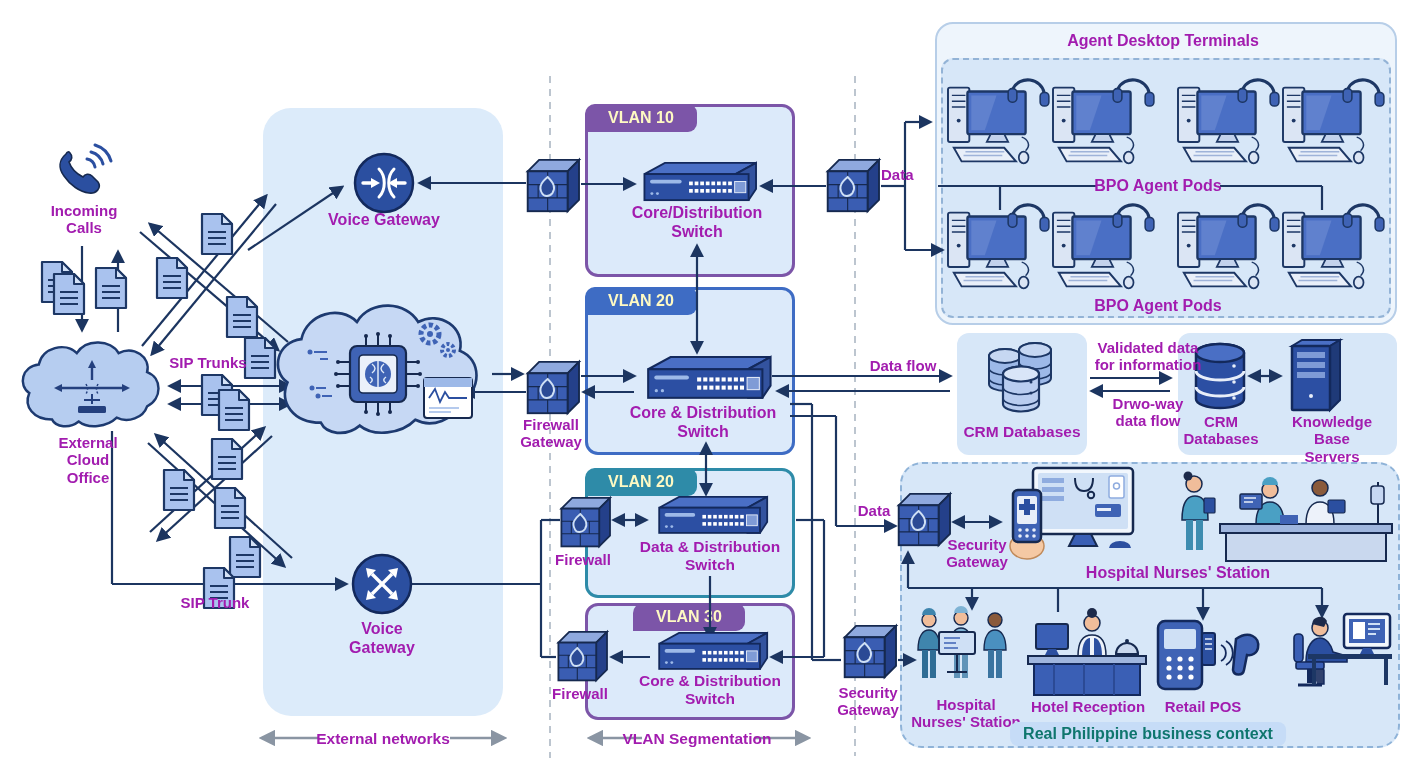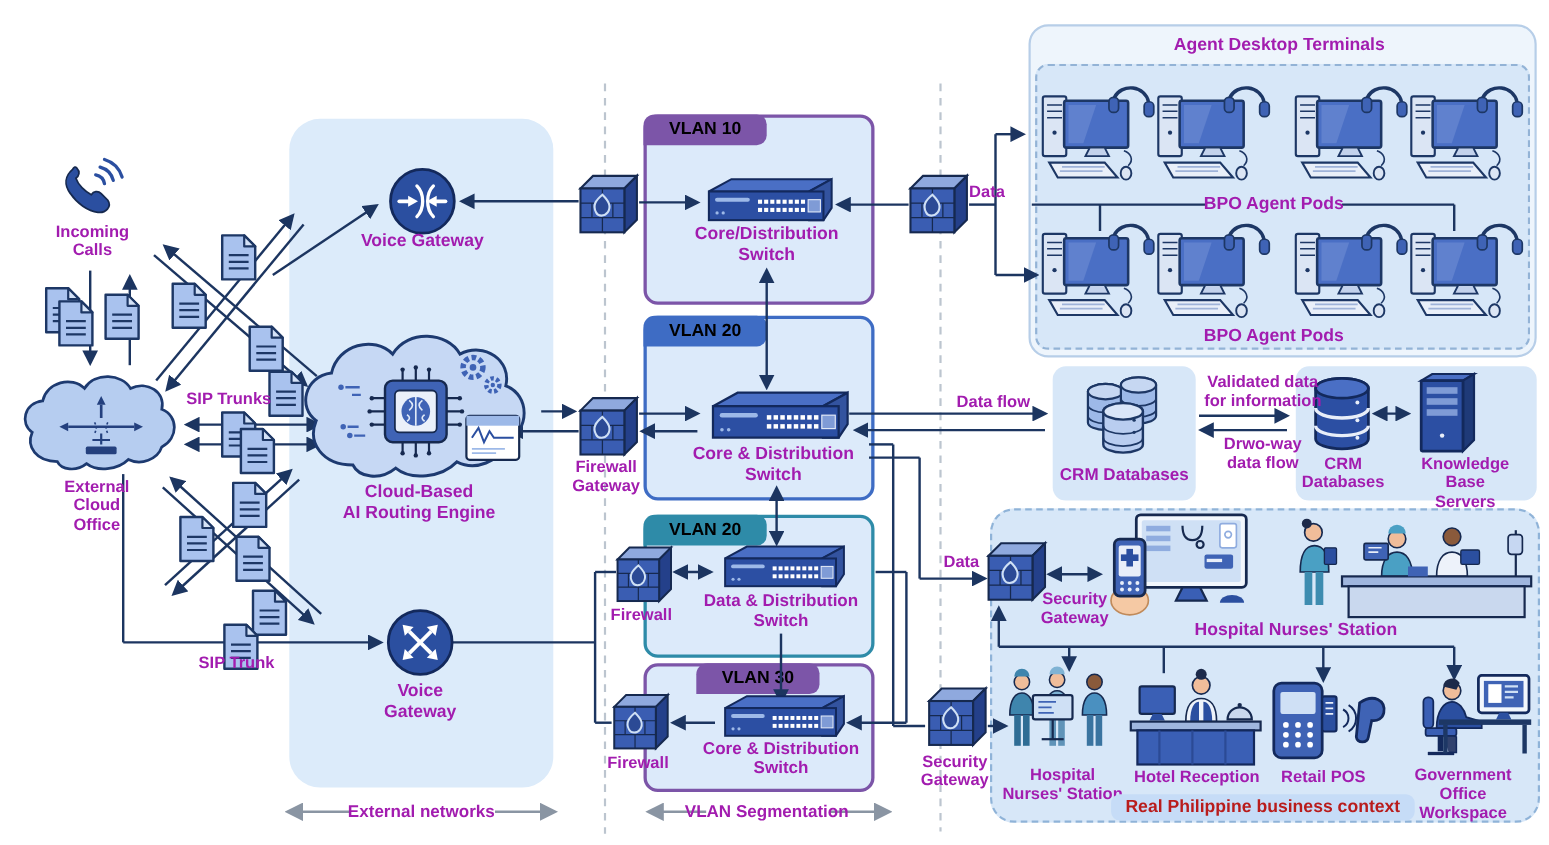--- a/index.html
+++ b/index.html
@@ -6,33 +6,33 @@
   .canvas{position:relative;width:1408px;height:768px;background:#fff;overflow:hidden;}
   .banner{position:absolute;left:0;top:3px;width:500px;height:49px;
     background:linear-gradient(100deg,#142e6b 0%,#27499b 45%,#3b66c4 100%);
     clip-path:polygon(0 0,100% 0,calc(100% - 30px) 100%,0 100%);z-index:1;}
   .banner-inner{position:absolute;left:36px;top:0;height:49px;line-height:49px;
     color:#fff;font-size:24px;font-weight:bold;letter-spacing:.2px;}
   .panel{position:absolute;z-index:1;}
   .mid-panel{left:263px;top:108px;width:240px;height:608px;background:#dcebfa;border-radius:28px;}
   .vbox{position:absolute;z-index:1;background:#dceafa;border:3px solid #888;border-radius:13px;box-sizing:border-box;}
   .vtab{position:absolute;left:-3px;top:-3px;width:112px;height:28px;border-radius:10px 9px 9px 0;
-    color:#000000;font-weight:bold;font-size:16px;text-align:center;line-height:28px;}
+    color:#fef9c3;font-weight:bold;font-size:16px;text-align:center;line-height:28px;}
   .agent-outer{left:935px;top:22px;width:462px;height:303px;background:#eef5fc;border:2px solid #b7cee8;border-radius:18px;box-sizing:border-box;}
   .agent-inner{left:941px;top:58px;width:450px;height:260px;background:#d7e7f8;border:2px dashed #93b3d6;border-radius:12px;box-sizing:border-box;}
   .crm-box{background:#d7e7f8;border-radius:12px;}
   .biz-panel{left:900px;top:462px;width:500px;height:286px;background:#d7e7f8;border:2px dashed #8fb3d8;border-radius:22px;box-sizing:border-box;}
   svg.layer{position:absolute;left:0;top:0;z-index:2;}
   .lbl{position:absolute;z-index:3;font-weight:bold;font-size:15px;line-height:1.16;color:#a21caf;
     text-align:center;white-space:pre-line;transform:translateX(-50%);}
   .la{transform:none;text-align:left;}
   .s16{font-size:16px;}
   .s155{font-size:15.5px;}
   .pill{position:absolute;z-index:3;transform:translateX(-50%);background:#c6dcf7;border-radius:8px;
-    padding:3px 13px;font-weight:bold;font-size:16px;color:#b91c1c;white-space:nowrap;}
+    padding:3px 13px;font-weight:bold;font-size:16px;color:#0f766e;white-space:nowrap;}
 </style>
 </head>
 <body>
 
 <div class="canvas">
 
 
   <div class="panel mid-panel"></div>
 
   <div class="vbox" style="left: 585px; top: 104px; width: 210px; height: 173px; border-color: rgb(124, 85, 168);">
@@ -500,22 +500,20 @@
   </svg>
 
   <div class="lbl" style="left:84px;top:202px">Incoming
 Calls</div>
   <div class="lbl" style="left:88px;top:434px">External
 Cloud
 Office</div>
   <div class="lbl" style="left:208px;top:354px">SIP Trunks</div>
   <div class="lbl" style="left:215px;top:594px">SIP Trunk</div>
   <div class="lbl s16" style="left:384px;top:211px">Voice Gateway</div>
-  <div class="lbl s16" style="left:381px;top:439px">Cloud-Based
-AI Routing Engine</div>
   <div class="lbl s16" style="left:382px;top:620px">Voice
 Gateway</div>
   <div class="lbl" style="left:551px;top:416px">Firewall
 Gateway</div>
   <div class="lbl" style="left:583px;top:551px">Firewall</div>
   <div class="lbl" style="left:580px;top:685px">Firewall</div>
   <div class="lbl" style="left:868px;top:684px">Security
 Gateway</div>
   <div class="lbl" style="left:977px;top:536px">Security
 Gateway</div>
@@ -542,17 +540,15 @@
 data flow</div>
   <div class="lbl" style="left:1221px;top:413px">CRM
 Databases</div>
   <div class="lbl" style="left:1332px;top:413px">Knowledge
 Base Servers</div>
   <div class="lbl s16" style="left:1178px;top:564px">Hospital Nurses' Station</div>
   <div class="lbl" style="left:966px;top:696px">Hospital
 Nurses' Station</div>
   <div class="lbl" style="left:1088px;top:698px">Hotel Reception</div>
   <div class="lbl" style="left:1203px;top:698px">Retail POS</div>
-  <div class="lbl" style="left:1330px;top:696px">Government Office
-Workspace</div>
   <div class="pill" style="left:1148px;top:722px">Real Philippine business context</div>
 
 </div>
 
 </body></html>

